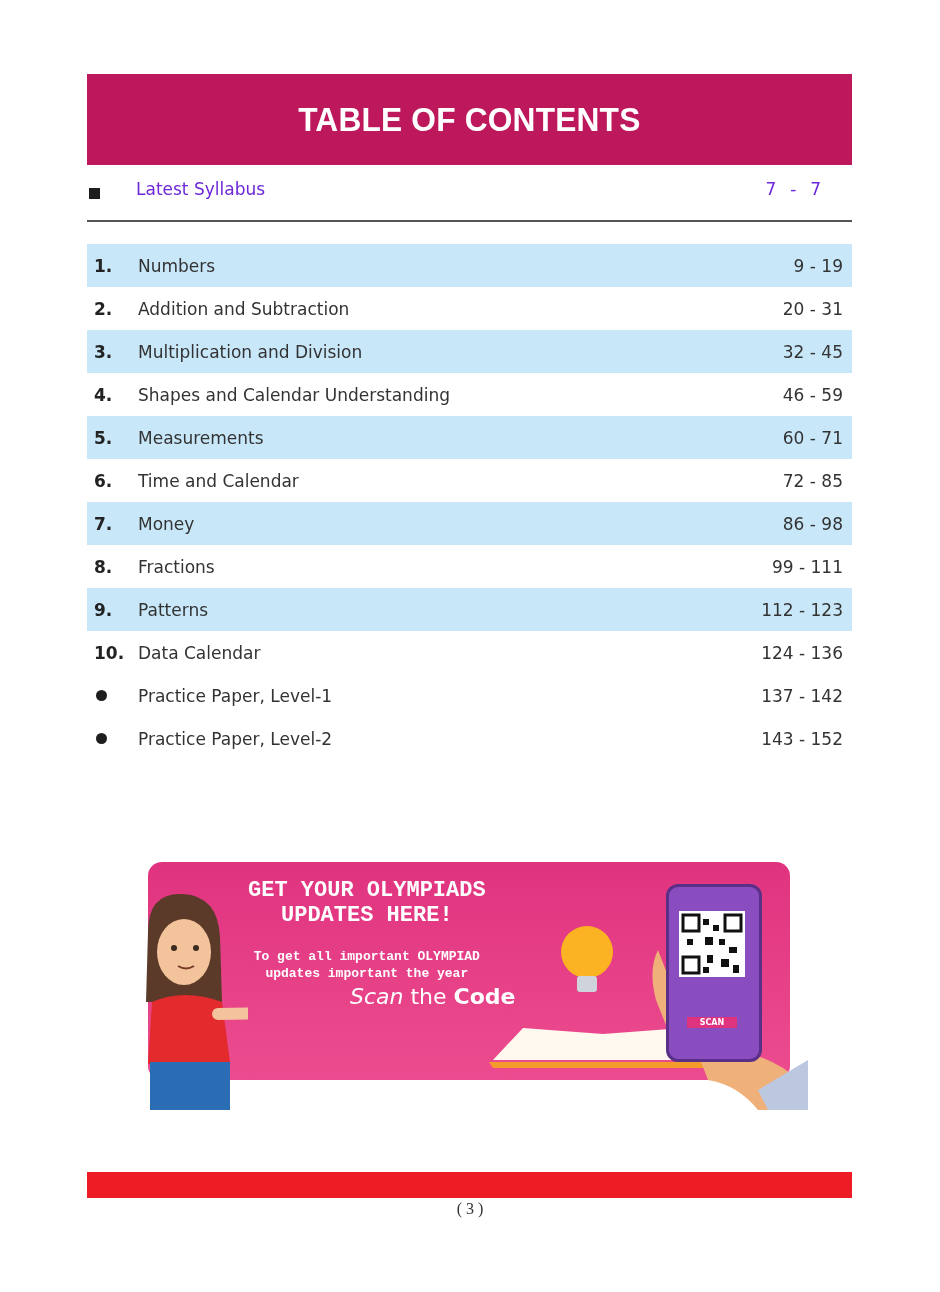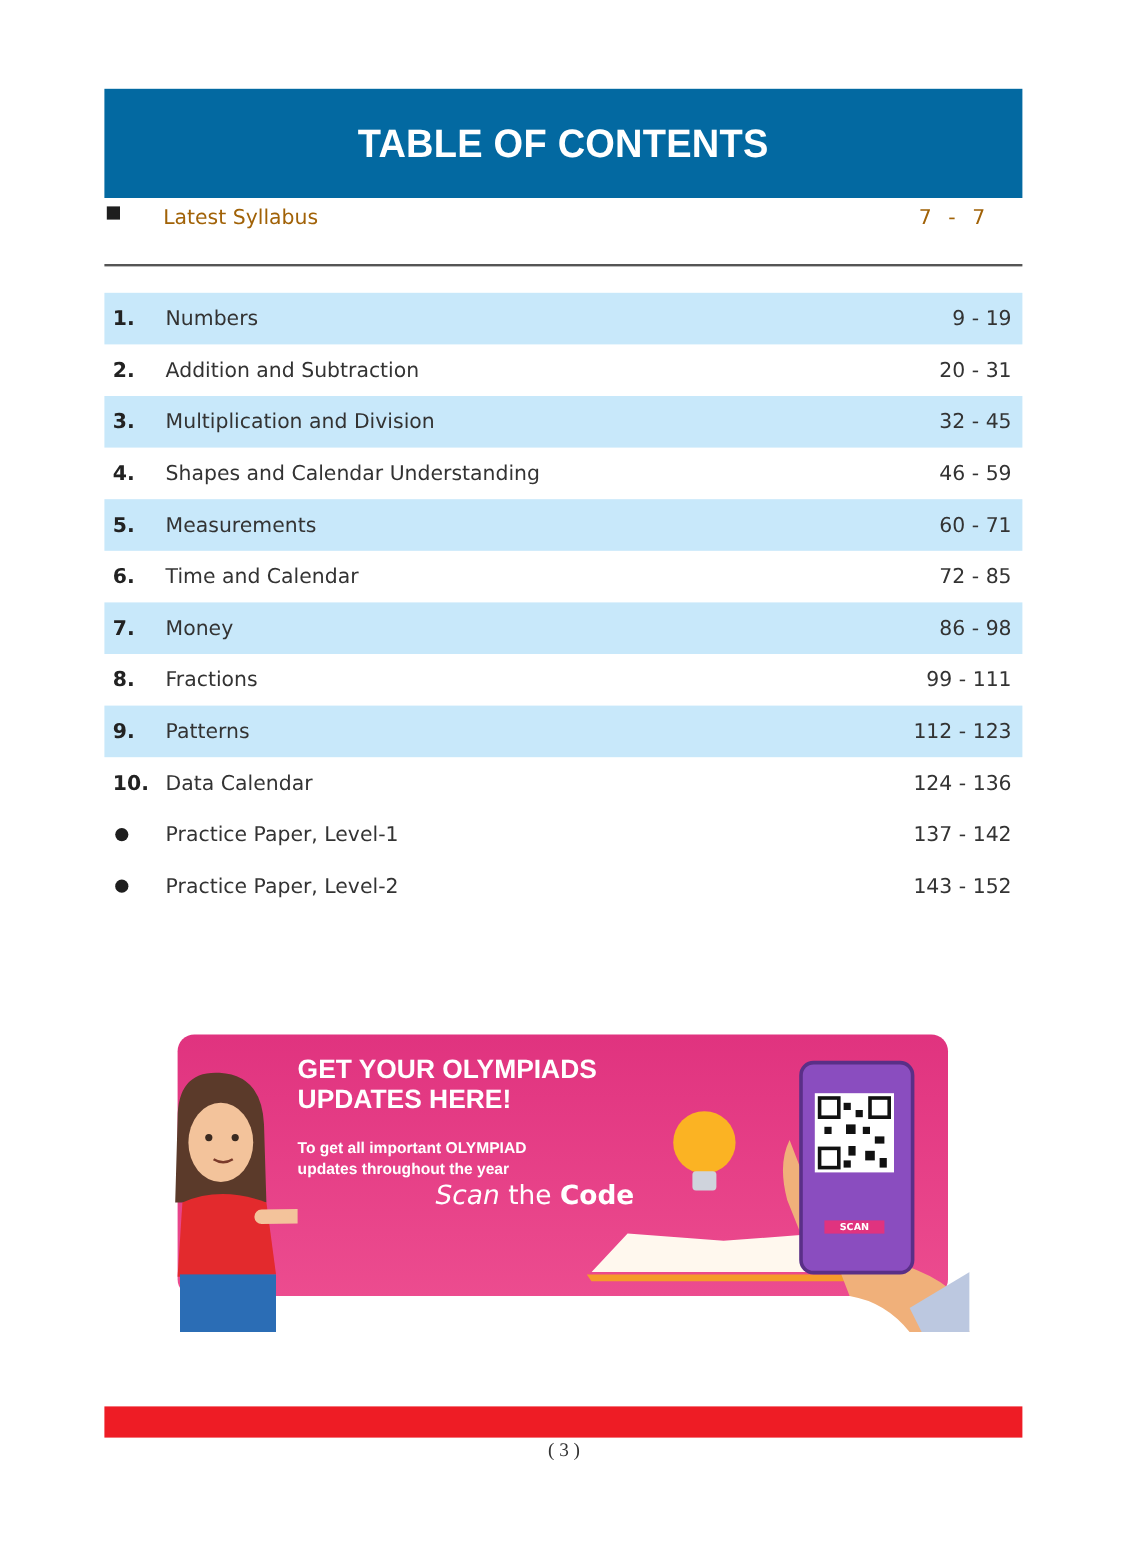--- a/index.html
+++ b/index.html
@@ -1,42 +1,42 @@
 <!DOCTYPE html>
 <html><head>
 <meta charset="utf-8">
 <style>
   html, body { margin: 0; padding: 0; background: #ffffff; }
   body { width: 940px; height: 1292px; position: relative; overflow: hidden;
          font-family: "DejaVu Sans", sans-serif; color: #222; }
   .header-band { position: absolute; left: 87px; top: 74px; width: 765px; height: 91px;
-                 background: #0369a1; display: flex; align-items: center; justify-content: center; }
+                 background: #be185d; display: flex; align-items: center; justify-content: center; }
   .header-band h1 { margin: 0; color: #fff; font-family: "Liberation Sans", sans-serif;
                     font-weight: 700; font-size: 33px; letter-spacing: 0.2px; transform: scaleX(0.96); }
-  .syllabus-row { position: absolute; left: 87px; top: 172px; width: 765px; height: 42px;
-                  display: flex; align-items: flex-start; font-size: 17px; color: #a16207; }
+  .syllabus-row { position: absolute; left: 87px; top: 157px; width: 765px; height: 42px;
+                  display: flex; align-items: flex-end; font-size: 17px; color: #6d28d9; }
   .syllabus-row .marker { width: 11px; height: 11px; background: #1e1e1e; margin-left: 2px; }
   .syllabus-row .label { position: absolute; left: 49px; }
   .syllabus-row .pages { position: absolute; right: 30px; letter-spacing: 1px; }
   .divider { position: absolute; left: 87px; top: 220px; width: 765px; height: 2px; background: #555; }
   .toc-list { position: absolute; left: 87px; top: 244px; width: 765px; }
   .toc-row { height: 43px; display: flex; align-items: center; position: relative;
              font-size: 17px; color: #333; }
   .toc-row.shaded { background: #c8e8fa; }
   .toc-row .num { position: absolute; left: 7px; font-weight: 700; color: #222; }
   .toc-row .dot { position: absolute; left: 9px; width: 11px; height: 11px; border-radius: 50%; background: #1e1e1e; }
   .toc-row .title { position: absolute; left: 51px; }
   .toc-row .pages { position: absolute; right: 9px; text-align: center; }
   .banner { position: absolute; left: 138px; top: 860px; width: 670px; height: 250px; }
   .banner-bg { position: absolute; left: 10px; top: 2px; width: 642px; height: 218px;
                border-radius: 14px; background: linear-gradient(180deg, #e0337f 0%, #ec4c8f 100%); }
-  .banner-text { position: absolute; left: 110px; top: 18px; color: #fff; font-family: Liberation Sans, sans-serif; }
+  .banner-text { position: absolute; left: 110px; top: 18px; color: #fff; font-family: Liberation Mono, monospace; text-align: center; }
   .banner-h { font-weight: 700; font-size: 22px; line-height: 25px; margin: 0; }
   .banner-sub { font-weight: 700; font-size: 13px; line-height: 17px; margin-top: 20px; }
-  .banner-scan { position: absolute; left: 212px; top: 124px; font-size: 22px; color: #fff; margin-left: 13px; }
+  .banner-scan { position: absolute; left: 212px; top: 124px; font-size: 22px; color: #fff; }
   .banner-scan i { font-style: italic; }
   .banner-scan b { font-weight: 800; }
   .girl { position: absolute; left: 0; top: 32px; width: 110px; height: 218px; }
   .bulb { position: absolute; left: 418px; top: 62px; width: 62px; height: 78px; }
   .book { position: absolute; left: 345px; top: 160px; width: 240px; height: 48px; }
   .phone { position: absolute; left: 528px; top: 24px; width: 90px; height: 172px; border-radius: 12px;
            background: #8a4dbf; border: 3px solid #5a2f87; }
   .qr { position: absolute; left: 10px; top: 24px; width: 66px; height: 66px; background: #fff; }
   .scan-btn { position: absolute; left: 18px; top: 130px; width: 50px; height: 11px; background: #e0337f;
               color: #fff; font-size: 8px; font-weight: 700; text-align: center; line-height: 11px; }
@@ -121,21 +121,21 @@
     <span class="pages">143 - 152</span>
   </div>
 </div>
 
 <div class="banner">
   <div class="banner-bg"></div>
   <div class="banner-text">
     <p class="banner-h">GET YOUR OLYMPIADS</p>
     <p class="banner-h">UPDATES HERE!</p>
     <div class="banner-sub">To get all important OLYMPIAD</div>
-    <div class="banner-sub" style="margin-top:0">updates throughout the year</div>
+    <div class="banner-sub" style="margin-top:0">updates important the year</div>
   </div>
   <div class="banner-scan">
     <i>Scan</i><span style="white-space:pre"> the </span><b>Code</b>
   </div>
 
   <svg class="girl" viewBox="0 0 110 218">
     <path d="M10 40 Q10 0 45 2 Q80 4 82 45 L84 110 L8 110 Z" fill="#5b3a2a"></path>
     <ellipse cx="46" cy="60" rx="27" ry="33" fill="#f3c39b"></ellipse>
     <circle cx="36" cy="56" r="3" fill="#3a2a20"></circle>
       <circle cx="58" cy="56" r="3" fill="#3a2a20"></circle>

